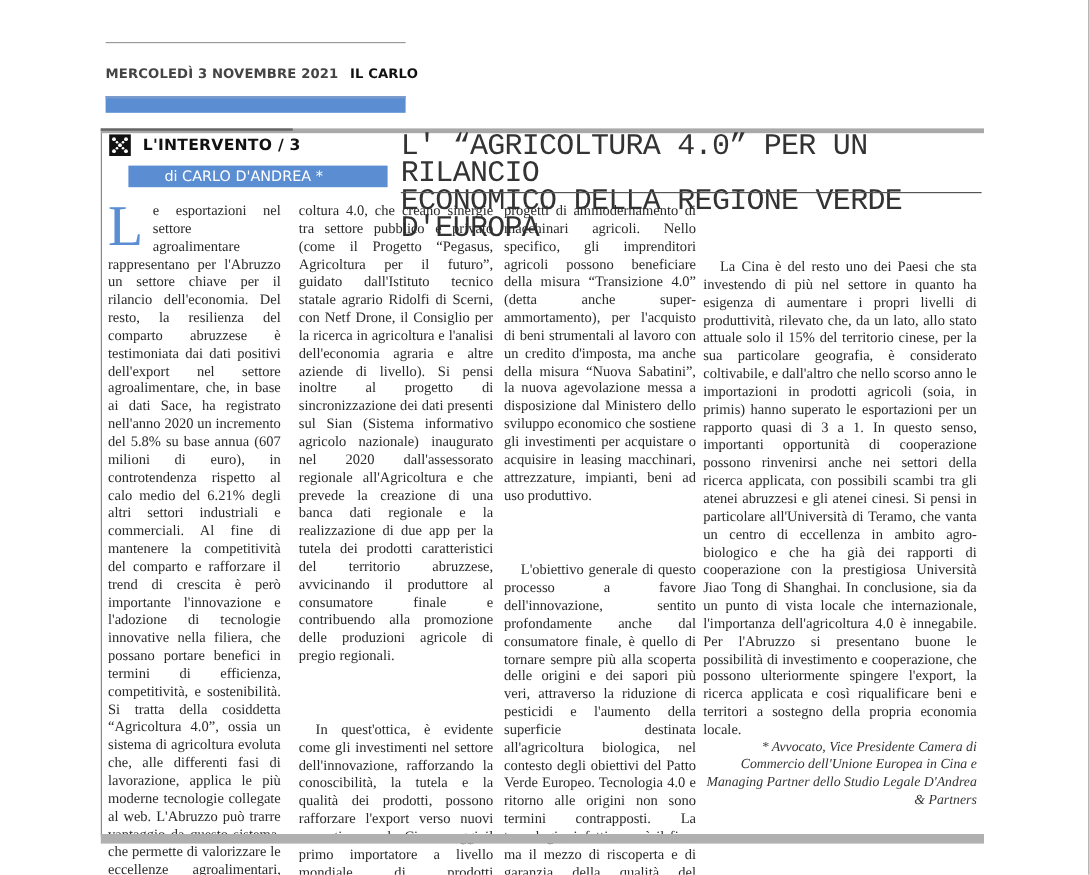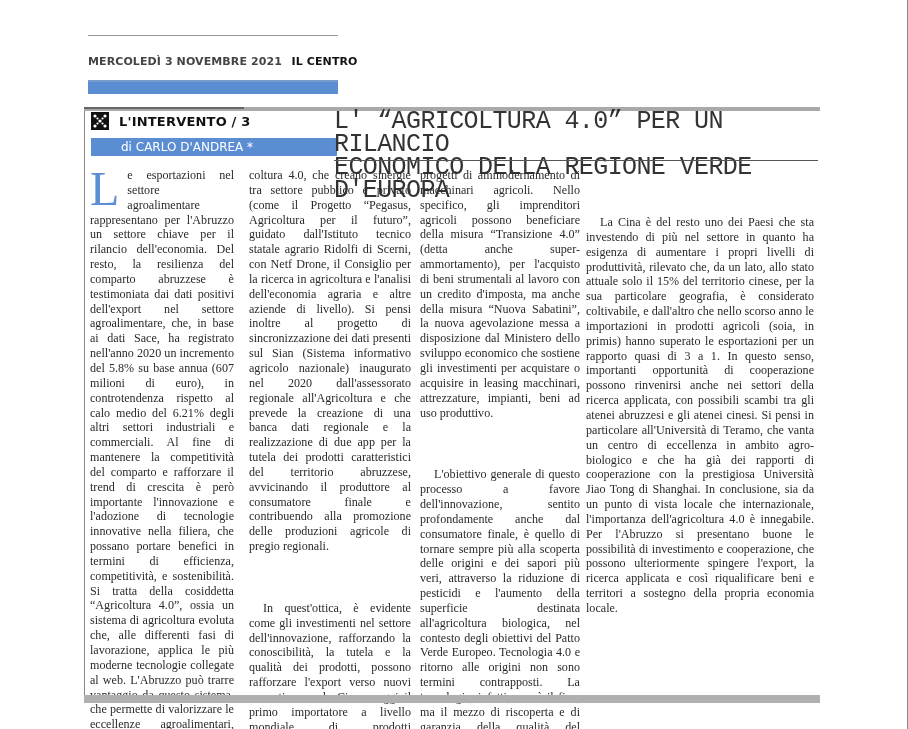--- a/index.html
+++ b/index.html
@@ -11,42 +11,42 @@
   .masthead .paper { font-weight:bold; color:#111; margin-left:6px; }
   .blue-bar { position:absolute; left:88px; top:80px; width:250px; height:12px; background:#5b8dd3; border-top:2px solid #7a9ccc; }
   .article { position:absolute; left:84px; top:107px; width:738px; height:590px; border-left:1px solid #888; }
   .frame-top { position:absolute; left:84px; top:107px; width:736px; height:4px; background:#a9a9a9; }
   .frame-top-dark { position:absolute; left:84px; top:107px; width:160px; height:2px; background:#666; }
   .frame-bottom { position:absolute; left:84px; top:695px; width:736px; height:8px; background:#b0b0b0; }
   .kicker { position:absolute; left:91px; top:112px; display:flex; align-items:center; }
   .kicker-icon { width:18px; height:18px; background:#111; position:relative; margin-right:10px; }
   .kicker-icon svg { position:absolute; left:0; top:0; }
   .kicker-label { font-family:"DejaVu Sans", sans-serif; font-weight:bold; font-size:13px; color:#111; letter-spacing:0.2px; }
-  .byline { position:absolute; left:91px; top:138px; width:246px; height:18px; background:#5b8dd3; color:#fff; font-family:"DejaVu Sans", sans-serif; font-size:12px; line-height:18px; padding-left:30px; box-sizing:border-box; }
+  .byline { position:absolute; left:107px; top:138px; width:216px; height:18px; background:#5b8dd3; color:#fff; font-family:"DejaVu Sans", sans-serif; font-size:12px; line-height:18px; padding-left:30px; box-sizing:border-box; }
   .headline { position:absolute; left:334px; top:110px; width:490px; font-family:Liberation Mono, monospace; font-size:25px; line-height:23px; color:#333; letter-spacing:-0.6px; font-weight:normal; }
   .headline-rule { position:absolute; left:334px; top:160px; width:484px; height:1px; background:#555; }
   .col { position:absolute; top:168px; font-family:"Liberation Serif", serif; font-size:12.1px; line-height:14.85px; color:#2a2a2a; text-align:justify; hyphens:manual; }
   .col p { margin:0; }
   .col p.indent { text-indent:14px;margin-top:47px; }
   .col1 { left:90px; width:144px; }
   .col2 { left:249px; width:162px; }
   .col3 { left:420px; width:160px; }
   .col4 { left:586px; width:228px; }
   .dropcap { float:left; font-family:"Liberation Serif", serif; font-size:48px; line-height:38px; color:#5b8dd3; margin:2px 8px 0 0; }
   .note { font-style:italic; text-align:right; font-size:11.5px; line-height:14.6px; color:#333; }
 </style>
 </head>
 <body>
 
 <div class="right-border"></div>
 
 <div class="top-rule"></div>
 <div class="masthead">
   <span class="date">MERCOLEDÌ 3 NOVEMBRE 2021</span>
-  <span class="paper">IL CENTRO</span>
+  <span class="paper">IL CARLO</span>
 </div>
 <div class="blue-bar"></div>
 
 <div class="article"></div>
 <div class="frame-top"></div>
 <div class="frame-top-dark"></div>
 
 <div class="kicker">
   <span class="kicker-icon">
     <svg width="18" height="18" viewBox="0 0 18 18">
@@ -84,15 +84,16 @@
   <p class="indent">In quest'ottica, è evidente come gli investimenti nel settore dell'innovazione, rafforzando la conoscibilità, la tutela e la qualità dei prodotti, possono rafforzare l'export verso nuovi mercati come la Cina – oggi il primo importatore a livello mondiale di prodotti agroalimentari – che però nel 2020 rappresentava, sempre in base ai dati Sace appena 7,19 milioni di euro, ossia una quantità irrisoria del valore totale delle esportazioni agroalimentari abruzzesi. In questo senso, molto importanti sono i contributi pubblici a supporto del processo di innovazione. Il Piano nazionale per la ripresa e la resilienza destina circa 500 milioni di euro delle sovvenzioni previste nel piano per il periodo 2022-2025 a</p>
 </div>
 
 <div class="col col3">
   <p>progetti di ammodernamento di macchinari agricoli. Nello specifico, gli imprenditori agricoli possono beneficiare della misura “Transizione 4.0” (detta anche super-ammortamento), per l'acquisto di beni strumentali al lavoro con un credito d'imposta, ma anche della misura “Nuova Sabatini”, la nuova agevolazione messa a disposizione dal Ministero dello sviluppo economico che sostiene gli investimenti per acquistare o acquisire in leasing macchinari, attrezzature, impianti, beni ad uso produttivo.</p>
   <p class="indent">L'obiettivo generale di questo processo a favore dell'innovazione, sentito profondamente anche dal consumatore finale, è quello di tornare sempre più alla scoperta delle origini e dei sapori più veri, attraverso la riduzione di pesticidi e l'aumento della superficie destinata all'agricoltura biologica, nel contesto degli obiettivi del Patto Verde Europeo. Tecnologia 4.0 e ritorno alle origini non sono termini contrapposti. La tecnologia, infatti, non è il fine, ma il mezzo di riscoperta e di garanzia della qualità del prodotto. Vanno in questa direzione i processi di innovazione delle aziende italiane che hanno deciso di investire all'estero, specificatamente in Cina, tra cui si cita la Cnh Industrial, azienda leader nel settore dei macchinari agricoli, che nel 2021 ha vinto il premio Asabe per l'innovazione o la Valagro, azienda abruzzese attiva nella ricerca, nello sviluppo e nella commercializzazione di biostimolanti</p>
 </div>
 
 <div class="col col4">
   <p class="indent">La Cina è del resto uno dei Paesi che sta investendo di più nel settore in quanto ha esigenza di aumentare i propri livelli di produttività, rilevato che, da un lato, allo stato attuale solo il 15% del territorio cinese, per la sua particolare geografia, è considerato coltivabile, e dall'altro che nello scorso anno le importazioni in prodotti agricoli (soia, in primis) hanno superato le esportazioni per un rapporto quasi di 3 a 1. In questo senso, importanti opportunità di cooperazione possono rinvenirsi anche nei settori della ricerca applicata, con possibili scambi tra gli atenei abruzzesi e gli atenei cinesi. Si pensi in particolare all'Università di Teramo, che vanta un centro di eccellenza in ambito agro-biologico e che ha già dei rapporti di cooperazione con la prestigiosa Università Jiao Tong di Shanghai. In conclusione, sia da un punto di vista locale che internazionale, l'importanza dell'agricoltura 4.0 è innegabile. Per l'Abruzzo si presentano buone le possibilità di investimento e cooperazione, che possono ulteriormente spingere l'export, la ricerca applicata e così riqualificare beni e territori a sostegno della propria economia locale.</p>
+  <p class="note">* Avvocato, Vice Presidente Camera di Commercio dell'Unione Europea in Cina e Managing Partner dello Studio Legale D'Andrea &amp; Partners</p>
 </div>
 
 <div class="frame-bottom"></div>
 
 </body></html>

